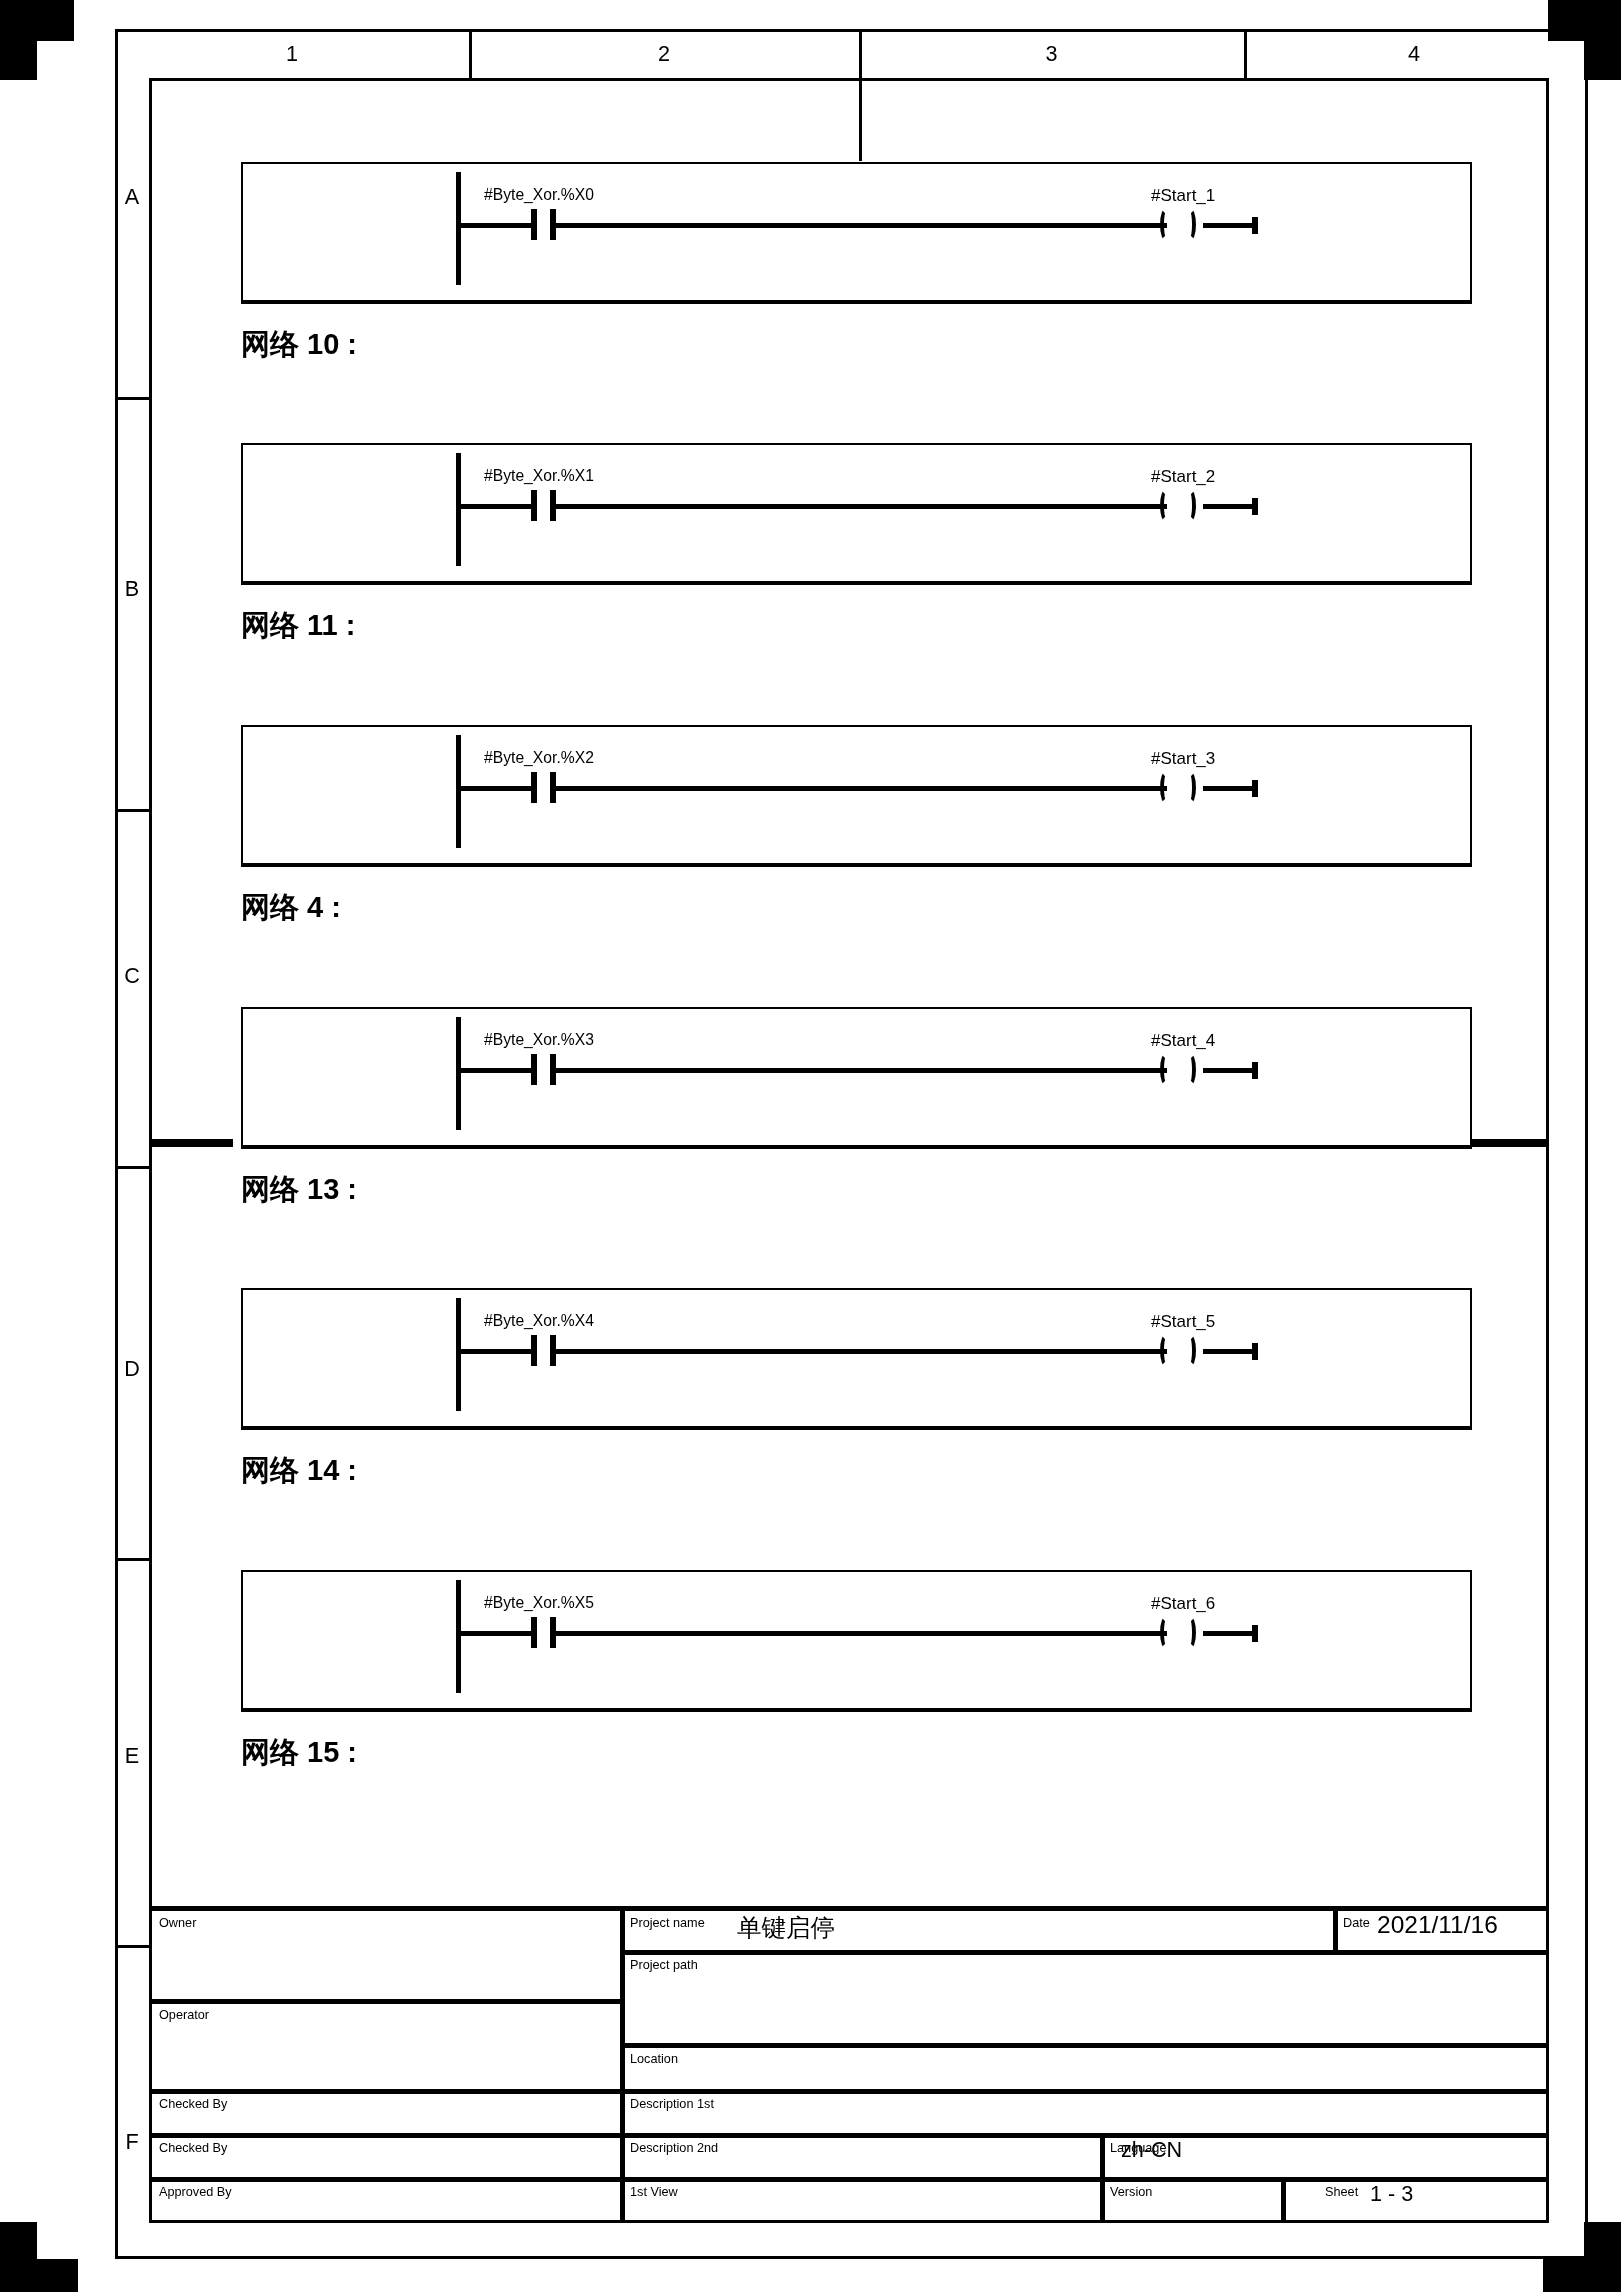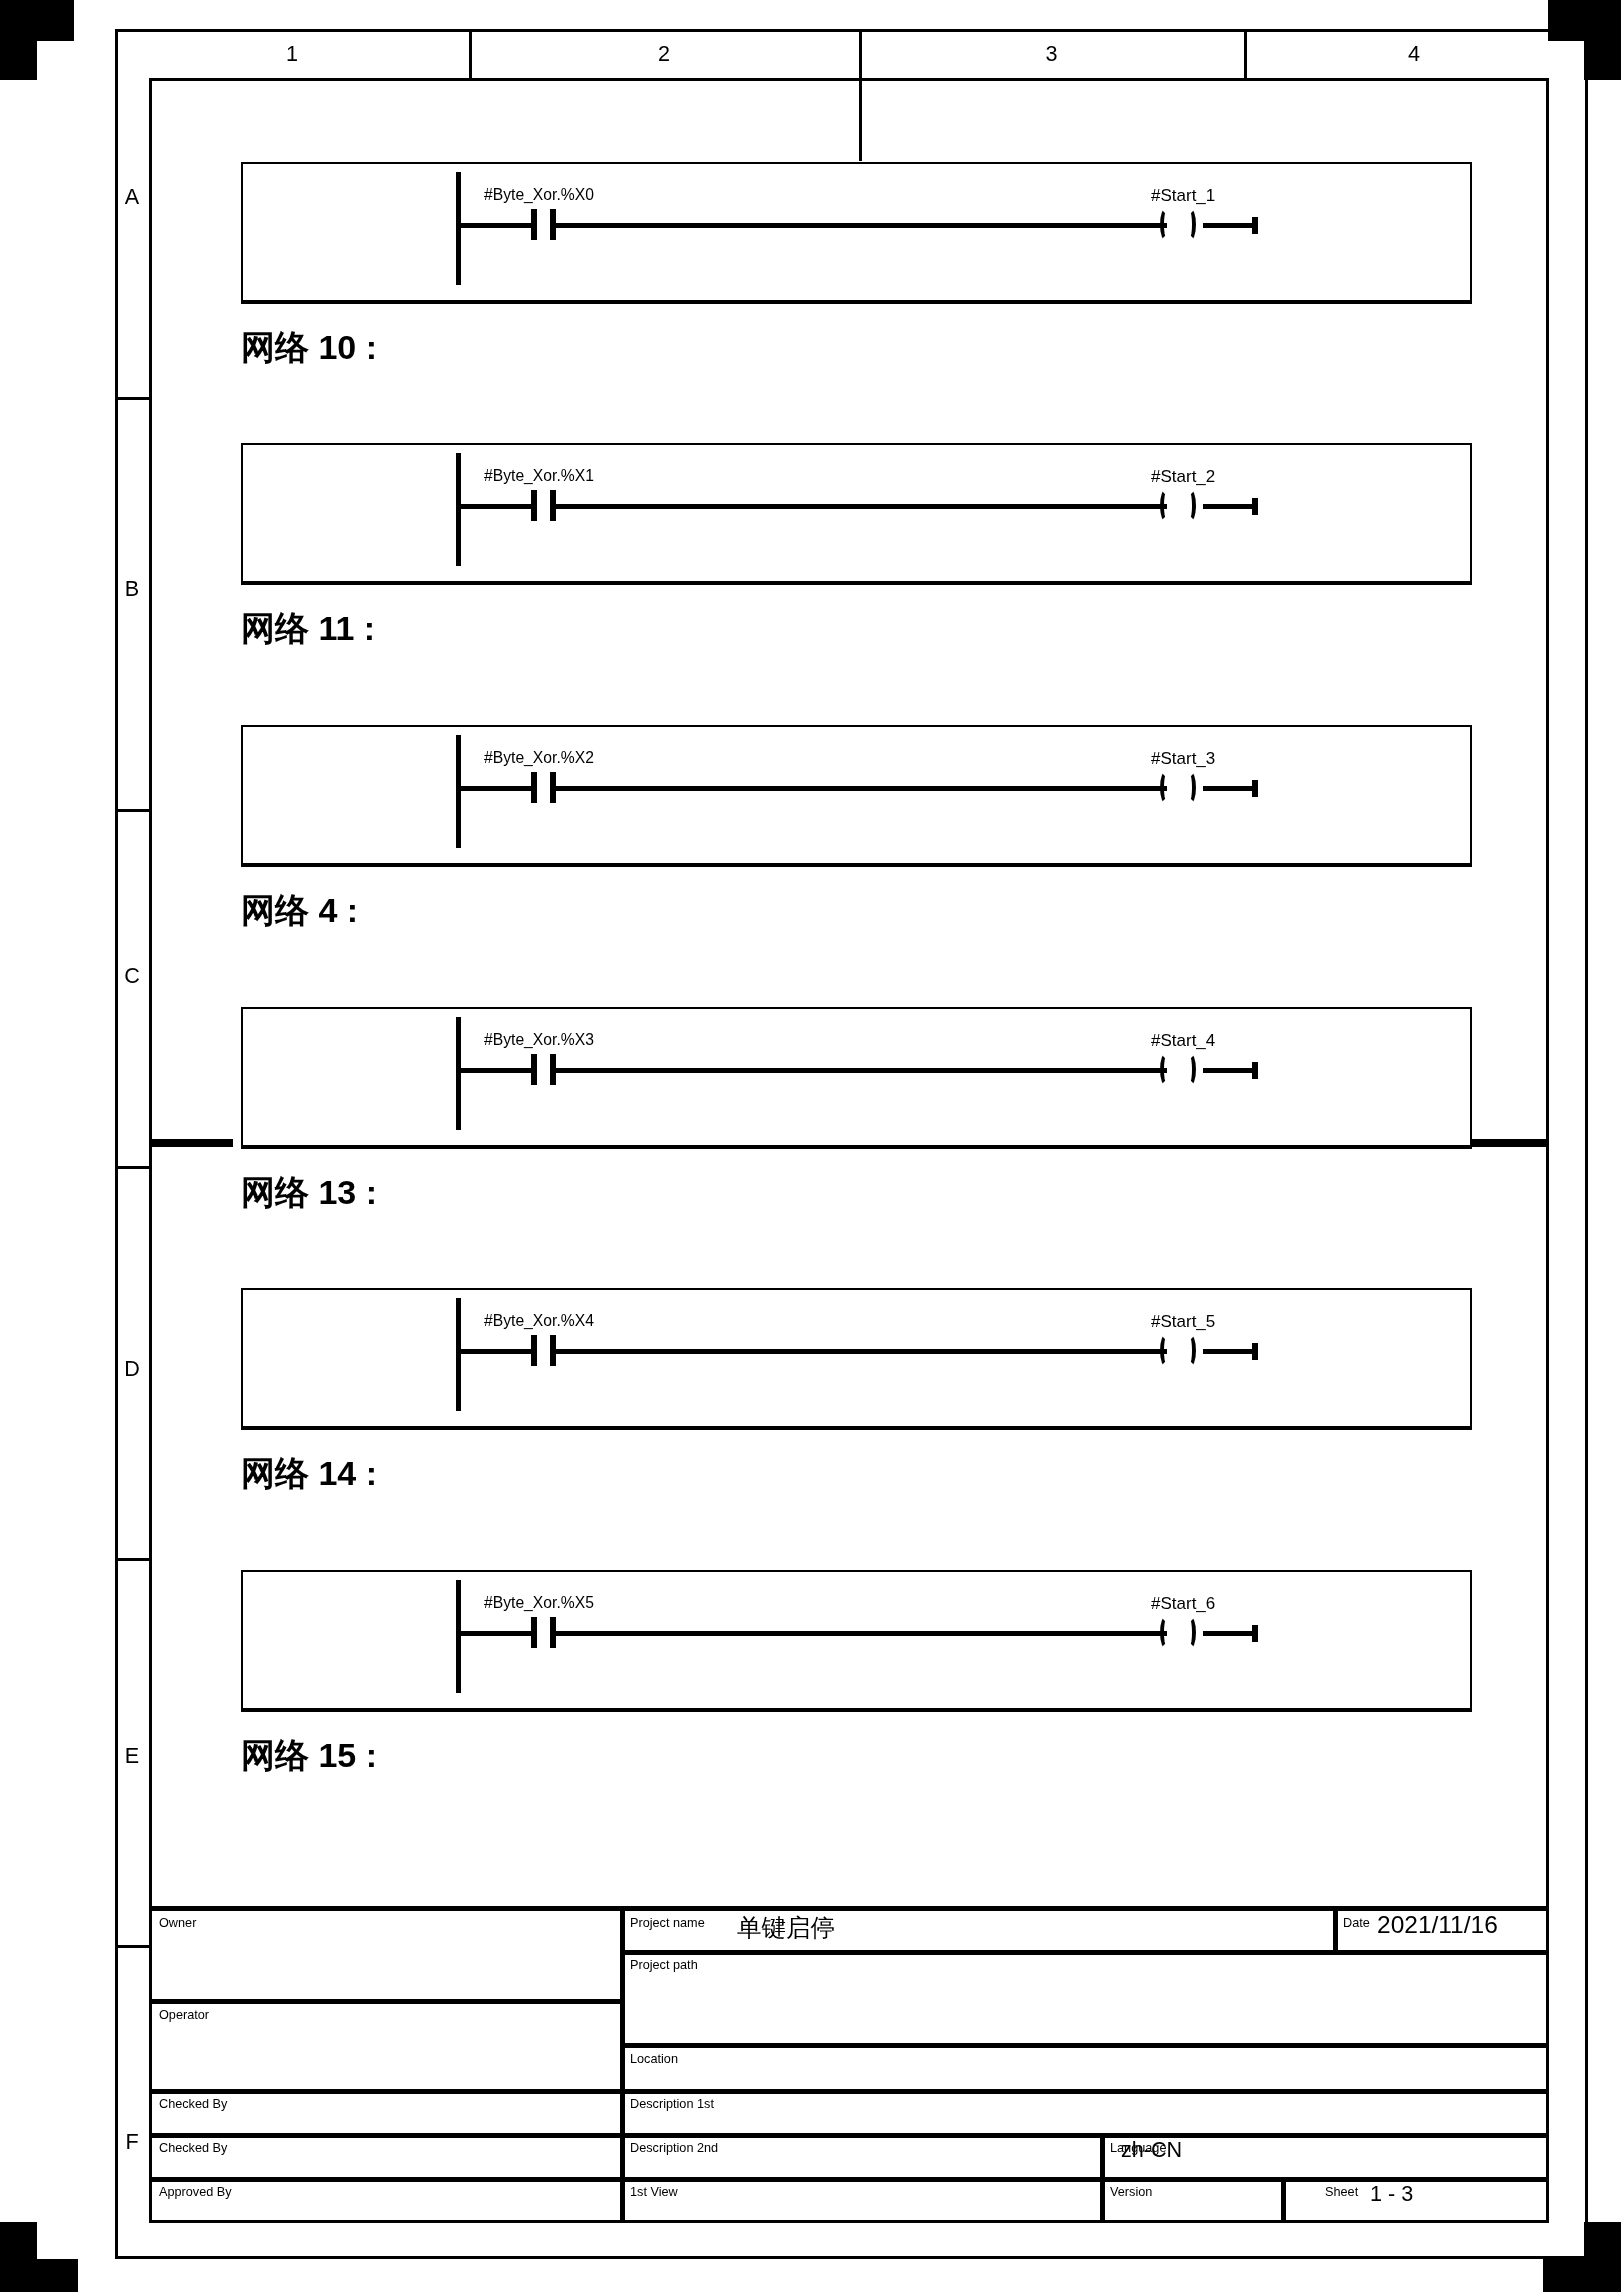--- a/index.html
+++ b/index.html
@@ -22,21 +22,21 @@
   .network .w3{position:absolute;left:962px;top:61px;width:49px;height:4.9px;background:#000;}
   .network .b1{position:absolute;left:290px;top:47px;width:5.9px;height:31px;background:#000;}
   .network .b2{position:absolute;left:309px;top:47px;width:5.9px;height:31px;background:#000;}
   .network .tick{position:absolute;left:1011px;top:55px;width:5.9px;height:16.7px;background:#000;}
   .network .paren-l{position:absolute;left:919px;top:46px;width:11.8px;height:33px;box-sizing:border-box;
                     border:4.9px solid transparent;border-left-color:#000;border-radius:50%;}
   .network .paren-r{position:absolute;left:943px;top:46px;width:11.8px;height:33px;box-sizing:border-box;
                     border:4.9px solid transparent;border-right-color:#000;border-radius:50%;}
   .network .clabel{position:absolute;left:243px;top:23.5px;font-size:15.7px;white-space:nowrap;}
   .network .klabel{position:absolute;left:910px;top:23.5px;font-size:17px;white-space:nowrap;}
-  .network .nlabel{position:absolute;left:0;top:163px;font-size:34px;font-weight:bold;white-space:nowrap;}
+  .network .nlabel{position:absolute;left:0;top:163px;font-size:29px;font-weight:bold;white-space:nowrap;}
   .n1{top:162px}.n2{top:443px}.n3{top:725px}.n4{top:1007px}.n5{top:1288px}.n6{top:1570px}
   
   .tb-small{position:absolute;font-size:12.7px;white-space:nowrap;}
   .tb-val-lg{position:absolute;font-size:24.5px;white-space:nowrap;}
   .tb-val-md{position:absolute;font-size:21.6px;white-space:nowrap;}
 </style>
 </head>
 <body>
 
 <div class="sheet">

